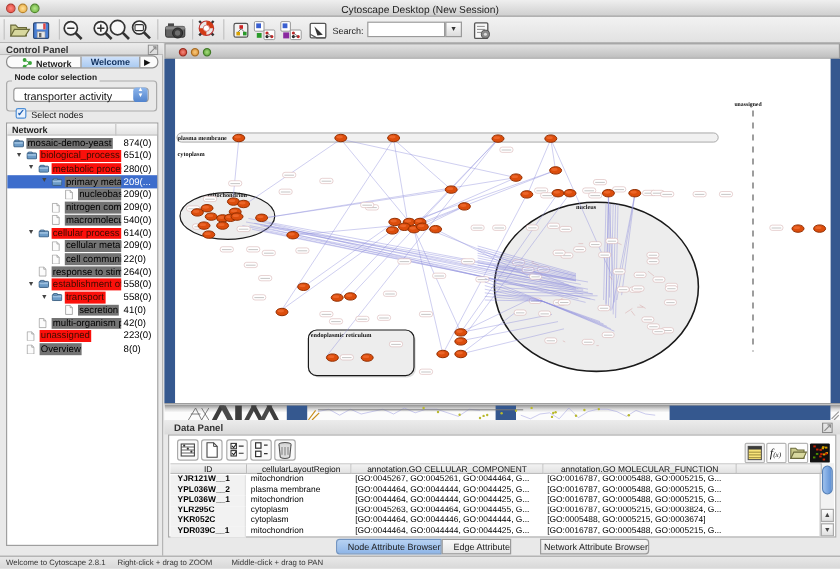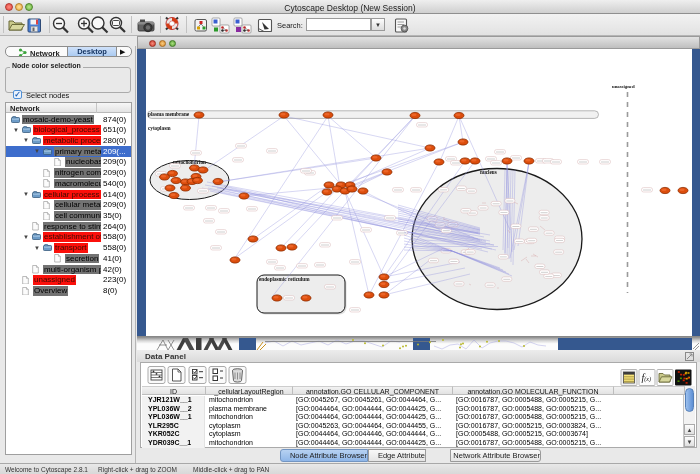--- a/index.html
+++ b/index.html
@@ -144,34 +144,45 @@
 <rect x="395.5" y="5" width="11" height="13" rx="1" fill="#f8f8f8" stroke="#555" stroke-width="1.1"></rect>
 <path d="M397.5 8 H404 M397.5 10.5 H404 M397.5 13 H401" stroke="#888" stroke-width="0.8"></path>
 <circle cx="404.5" cy="14.5" r="3.4" fill="#8a8a8a" stroke="#444" stroke-width="0.7"></circle>
 <circle cx="404.5" cy="14.5" r="1.3" fill="#ddd"></circle>
 </svg></div>
     <span id="searchlbl">Search:</span>
     <div id="searchbox"></div>
     <div id="searchdd">▼</div>
   </div>
 
+  <div class="abs" id="cp-title">
+      <span>Control Panel</span>
+    <svg style="position:absolute;right:4px;top:1px" width="9" height="9">
+        <rect x="0.5" y="0.5" width="8" height="8" fill="none" stroke="#8a8a8a"></rect>
+        <path d="M2 7 L7 2 M4.5 2 H7 V4.5" stroke="#8a8a8a" fill="none"></path>
+      </svg>
+  </div>
   <div class="abs" id="cp-body">
     <div id="tabs">
       <svg style="position:absolute;left:12px;top:1px" width="10" height="9">
           <circle cx="2.5" cy="2" r="1.6" fill="#3aa33a"></circle>
           <circle cx="7" cy="4.5" r="1.6" fill="#3aa33a"></circle>
           <circle cx="2.5" cy="7.5" r="1.6" fill="#3aa33a"></circle>
           <path d="M2.5 2 L7 4.5 L2.5 7.5" stroke="#3aa33a" fill="none" stroke-width="0.8"></path>
         </svg>
       <span id="tab-net">Network</span>
-      <div id="tab-mosaic">Desktop</div>
+      <div id="tab-mosaic">Welcome</div>
       <span id="tab-arr">▶</span>
     </div>
     <div id="groupbox"></div>
     <span id="grouplbl">Node color selection</span>
+    <div id="combo">
+        <span>transporter activity</span>
+        <div class="step">▲<br>▼</div>
+      </div>
     <div id="checkrow">
         <div id="checkbox">✓</div>
         <span>Select nodes</span>
       </div>
     <div id="treepanel">
       <div id="treehdr">
           <span class="h1">Network</span>
           <span class="hs"></span>
           <span class="h2">Nodes</span>
         </div>
@@ -256,21 +267,21 @@
             </svg>
             <span class="lbl gr" style="left:48px; max-width:47px; overflow:hidden;">cellular metabo</span>
             <span class="cnt">209(0)</span>
           </div>
       <div class="trow" style="top:107.5px">
             <svg class="file" style="left:37px" width="7" height="9" viewBox="0 0 7 9">
               <path d="M0.5 0.5 H4.5 L6.5 2.5 V8.5 H0.5 Z" fill="#fcfcfc" stroke="#9a9a9a" stroke-width="0.7"></path>
               <path d="M4.5 0.5 L4.5 2.5 L6.5 2.5" fill="#e0e0e0" stroke="#9a9a9a" stroke-width="0.6"></path>
             </svg>
             <span class="lbl gr" style="left:48px; max-width:47px; overflow:hidden;">cell communicat</span>
-            <span class="cnt">35(0)</span>
+            <span class="cnt">22(0)</span>
           </div>
       <div class="trow" style="top:118.2px">
             <svg class="file" style="left:26px" width="7" height="9" viewBox="0 0 7 9">
               <path d="M0.5 0.5 H4.5 L6.5 2.5 V8.5 H0.5 Z" fill="#fcfcfc" stroke="#9a9a9a" stroke-width="0.7"></path>
               <path d="M4.5 0.5 L4.5 2.5 L6.5 2.5" fill="#e0e0e0" stroke="#9a9a9a" stroke-width="0.6"></path>
             </svg>
             <span class="lbl gr" style="left:37px; max-width:58px; overflow:hidden;">response to stimul</span>
             <span class="cnt">264(0)</span>
           </div>
       <div class="trow" style="top:128.9px">

